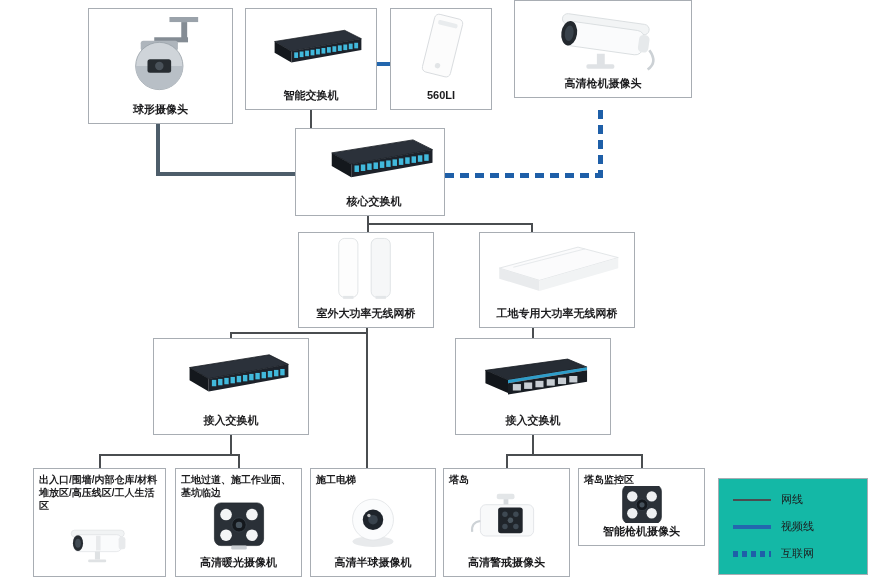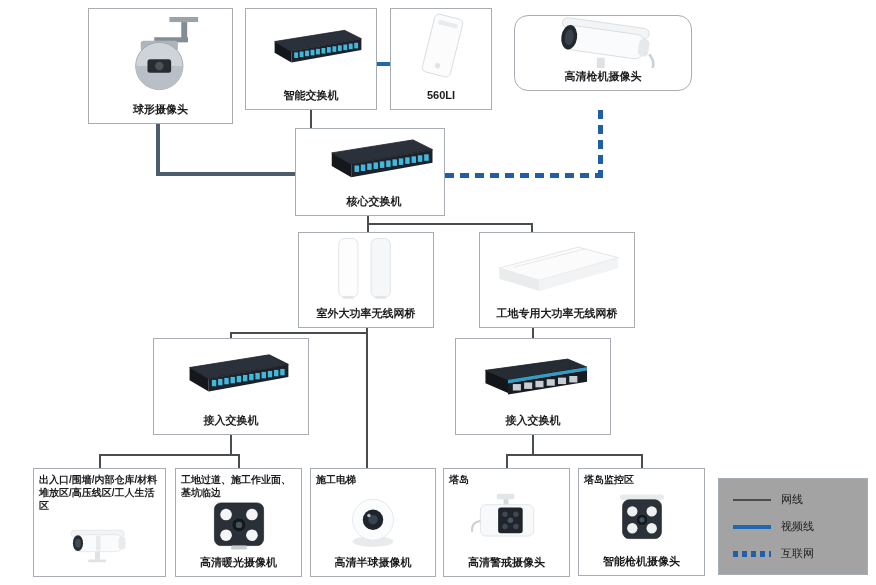--- a/index.html
+++ b/index.html
@@ -17,21 +17,21 @@
   .ln { position:absolute; }
   .net-h { height:2px; background:var(--net-line,#4a4d50); }
   .net-v { width:2px;  background:var(--net-line,#4a4d50); }
   .vid-h { height:4px; background:var(--video-line,#2367ae); }
   .vidd-v { width:4px;  background:var(--video-line-dark,#4d5d6a); }
   .vidd-h { height:4px; background:var(--video-line-dark,#4d5d6a); }
   .dash-h { height:5px; background:repeating-linear-gradient(90deg, var(--internet-line,#1e5fa8) 0 9px, transparent 9px 15px); }
   .dash-v { width:5px;  background:repeating-linear-gradient(180deg, var(--internet-line,#1e5fa8) 0 9px, transparent 9px 15px); }
 
   .legend { position:absolute; box-sizing:border-box; border:1px solid var(--box-border,#a8adb3);
-            background:#a3a3a3; padding:13px 14px; display:flex; flex-direction:column; justify-content:space-between; }
+            background:#14b8a6; padding:13px 14px; display:flex; flex-direction:column; justify-content:space-between; }
   .legend-row { display:flex; align-items:center; gap:10px; }
   .legend-row .sw { width:38px; flex:0 0 38px; }
   .sw-net { height:2px; background:var(--net-line,#4a4d50); }
   .sw-video { height:4px; background:var(--video-line,#2367ae); }
   .sw-internet { height:6px; background:repeating-linear-gradient(90deg, var(--internet-line,#1e5fa8) 0 5px, transparent 5px 9px); }
   .legend-row .lg-label { font-size:11px; color:var(--text,#1c1c1e); }
 </style>
 </head>
 <body>
 
@@ -113,21 +113,21 @@
         <g transform="rotate(14 45 40)">
           <rect x="30" y="4" width="32" height="66" rx="5" fill="#fcfcfc" stroke="#d8dbde"></rect>
           <rect x="35" y="10" width="22" height="5" rx="2" fill="#e9ecee"></rect>
           <circle cx="46" cy="60" r="3" fill="#e2e5e7"></circle>
         </g>
       </svg>
     </div>
     <div class="label">560LI</div>
   </div>
 
-  <div class="node" style="left:514px; top:15px; width:178px; height:76px;border-radius:14px;">
+  <div class="node" style="left:514px; top:0; width:178px; height:98px;">
     <div class="art">
       <svg viewBox="0 0 170 80" width="152" height="70">
         <g transform="rotate(8 85 40)">
           <rect x="36" y="18" width="100" height="12" rx="6" fill="#f2f4f5" stroke="#d8dcdf"></rect>
           <rect x="40" y="26" width="92" height="28" rx="9" fill="#fafbfc" stroke="#d8dcdf"></rect>
           <ellipse cx="46" cy="40" rx="9" ry="14" fill="#23282e"></ellipse>
           <ellipse cx="46" cy="40" rx="5" ry="9" fill="#39424b"></ellipse>
           <rect x="126" y="30" width="12" height="20" rx="5" fill="#e6e9eb"></rect>
         </g>
         <path d="M138,54 q10,14 -2,22" stroke="#ccd1d5" stroke-width="3" fill="none"></path>
@@ -291,21 +291,21 @@
           <circle cx="78" cy="34" r="4" fill="#3e4953"></circle>
         <circle cx="62" cy="52" r="4" fill="#3e4953"></circle>
           <circle cx="78" cy="52" r="4" fill="#3e4953"></circle>
         <circle cx="70" cy="43" r="4" fill="#4a565f"></circle>
         <path d="M26,44 q-14,2 -12,16" stroke="#cdd2d6" stroke-width="3" fill="none"></path>
       </svg>
     </div>
     <div class="label">高清警戒摄像头</div>
   </div>
 
-  <div class="node" style="left:578px; top:468px; width:127px; height:108px;">
+  <div class="node" style="left:578px; top:468px; width:127px; height:78px;">
     <div class="title">塔岛监控区</div>
     <div class="art">
       <svg viewBox="0 0 120 85" width="78" height="55">
         <rect x="26" y="4" width="68" height="8" rx="4" fill="#e8eaec"></rect>
         <rect x="30" y="12" width="60" height="60" rx="10" fill="#2b3138" stroke="#1c2127"></rect>
         <circle cx="45" cy="30" r="8" fill="#eef0f2"></circle>
           <circle cx="75" cy="30" r="8" fill="#eef0f2"></circle>
         <circle cx="45" cy="56" r="8" fill="#eef0f2"></circle>
           <circle cx="75" cy="56" r="8" fill="#eef0f2"></circle>
         <circle cx="60" cy="43" r="9" fill="#14181d" stroke="#3c464f"></circle>

